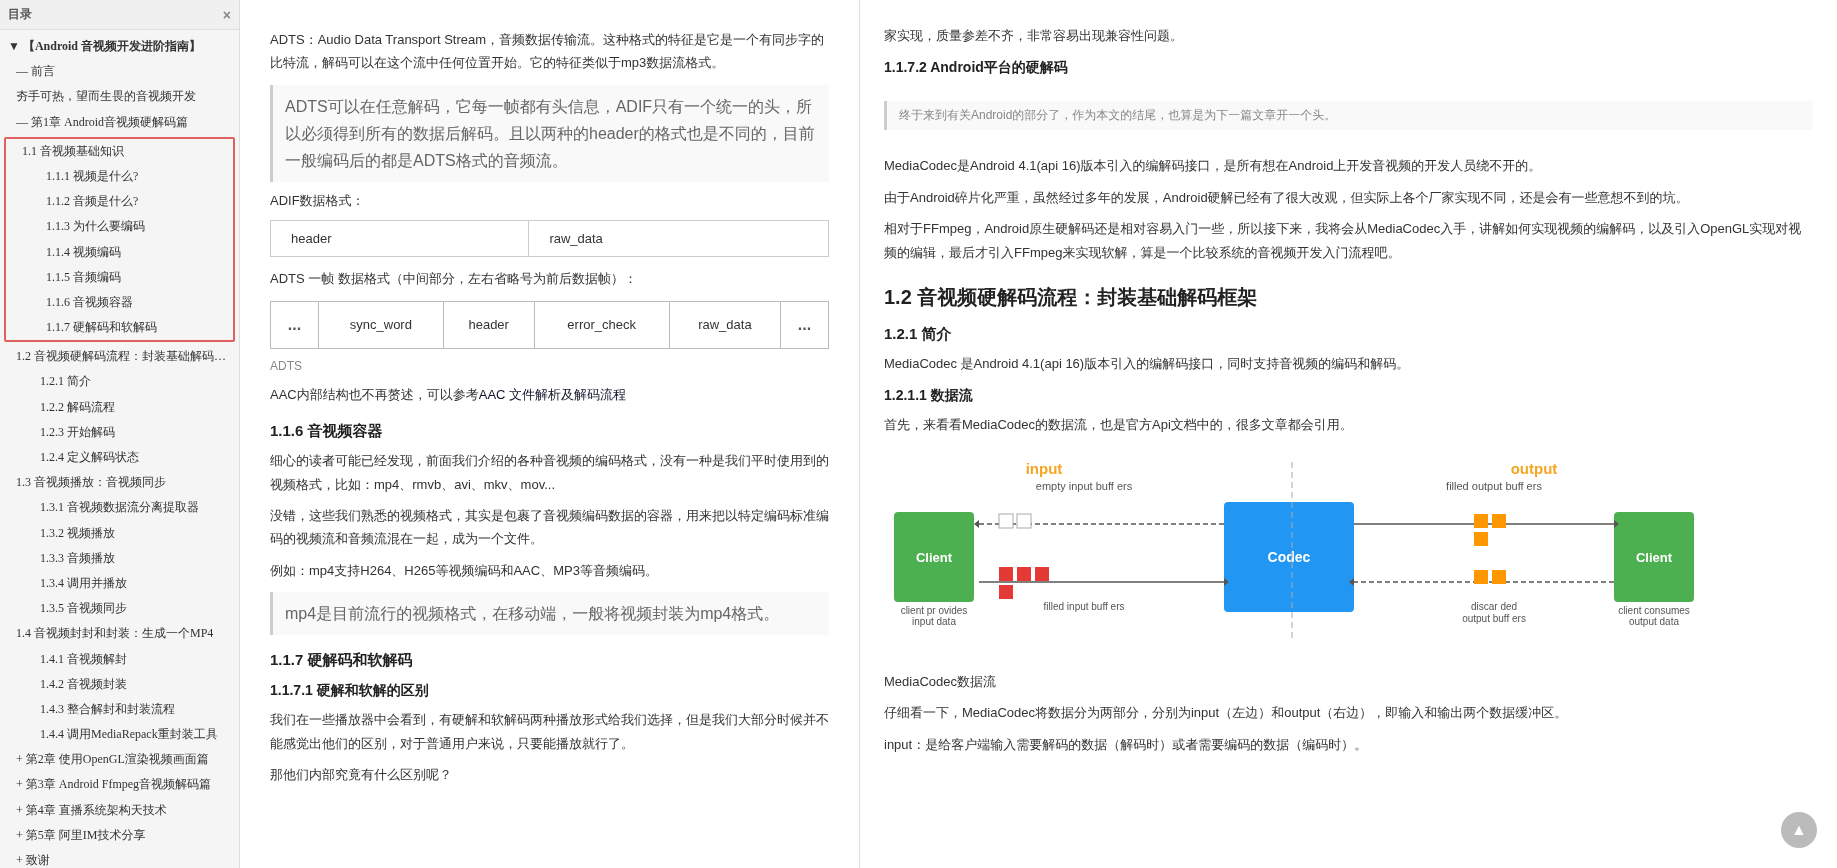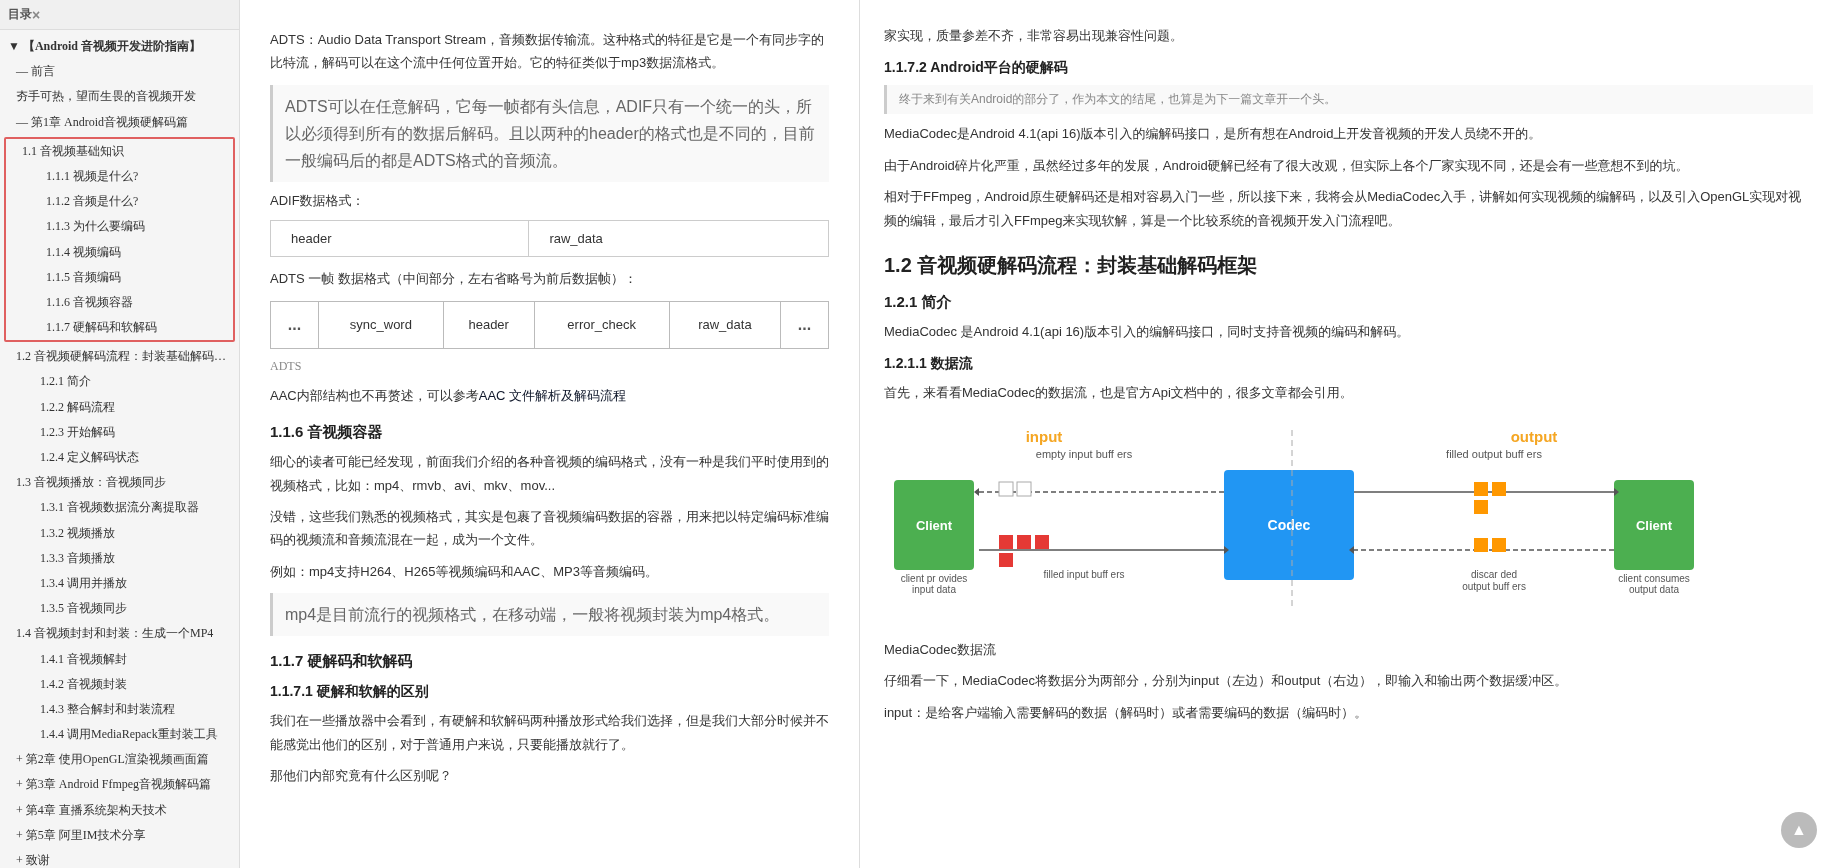--- a/index.html
+++ b/index.html
@@ -11,21 +11,21 @@
       min-width: 240px;
       border-right: 1px solid #ddd;
       display: flex;
       flex-direction: column;
       background: #f5f5f5;
       overflow: hidden;
     }
     #sidebar-header {
       display: flex;
       align-items: center;
-      justify-content: flex-start;
+      justify-content: space-between;
       padding: 6px 8px;
       background: #f0f0f0;
       border-bottom: 1px solid #ddd;
       font-size: 12px;
       color: #555;
     }
     #sidebar-header span { font-weight: bold; }
     #sidebar-close {
       cursor: pointer;
       font-size: 14px;
@@ -143,40 +143,39 @@
     .adts-frame-table td.dots {
       font-size: 16px;
       font-weight: bold;
       color: #555;
     }
 
     .adts-label {
       font-size: 12px;
       color: #888;
       margin: 4px 0 10px 0;
-      font-family: Liberation Serif, serif;
     }
 
     a.internal-link {
       color: #0f172a;
       text-decoration: none;
     }
 
     
     .right-para {
       margin: 8px 0;
       line-height: 1.8;
       font-size: 13px;
       color: #333;
     }
     .right-note {
       background: #f9f9f9;
       border-left: 3px solid #ccc;
       padding: 6px 12px;
-      margin: 8px 0;
+      margin: 24px 0;
       font-size: 12px;
       color: #888;
     }
     .right-h2 {
       font-size: 20px;
       font-weight: bold;
       margin: 20px 0 12px 0;
       color: #222;
     }
     .right-h3 {

